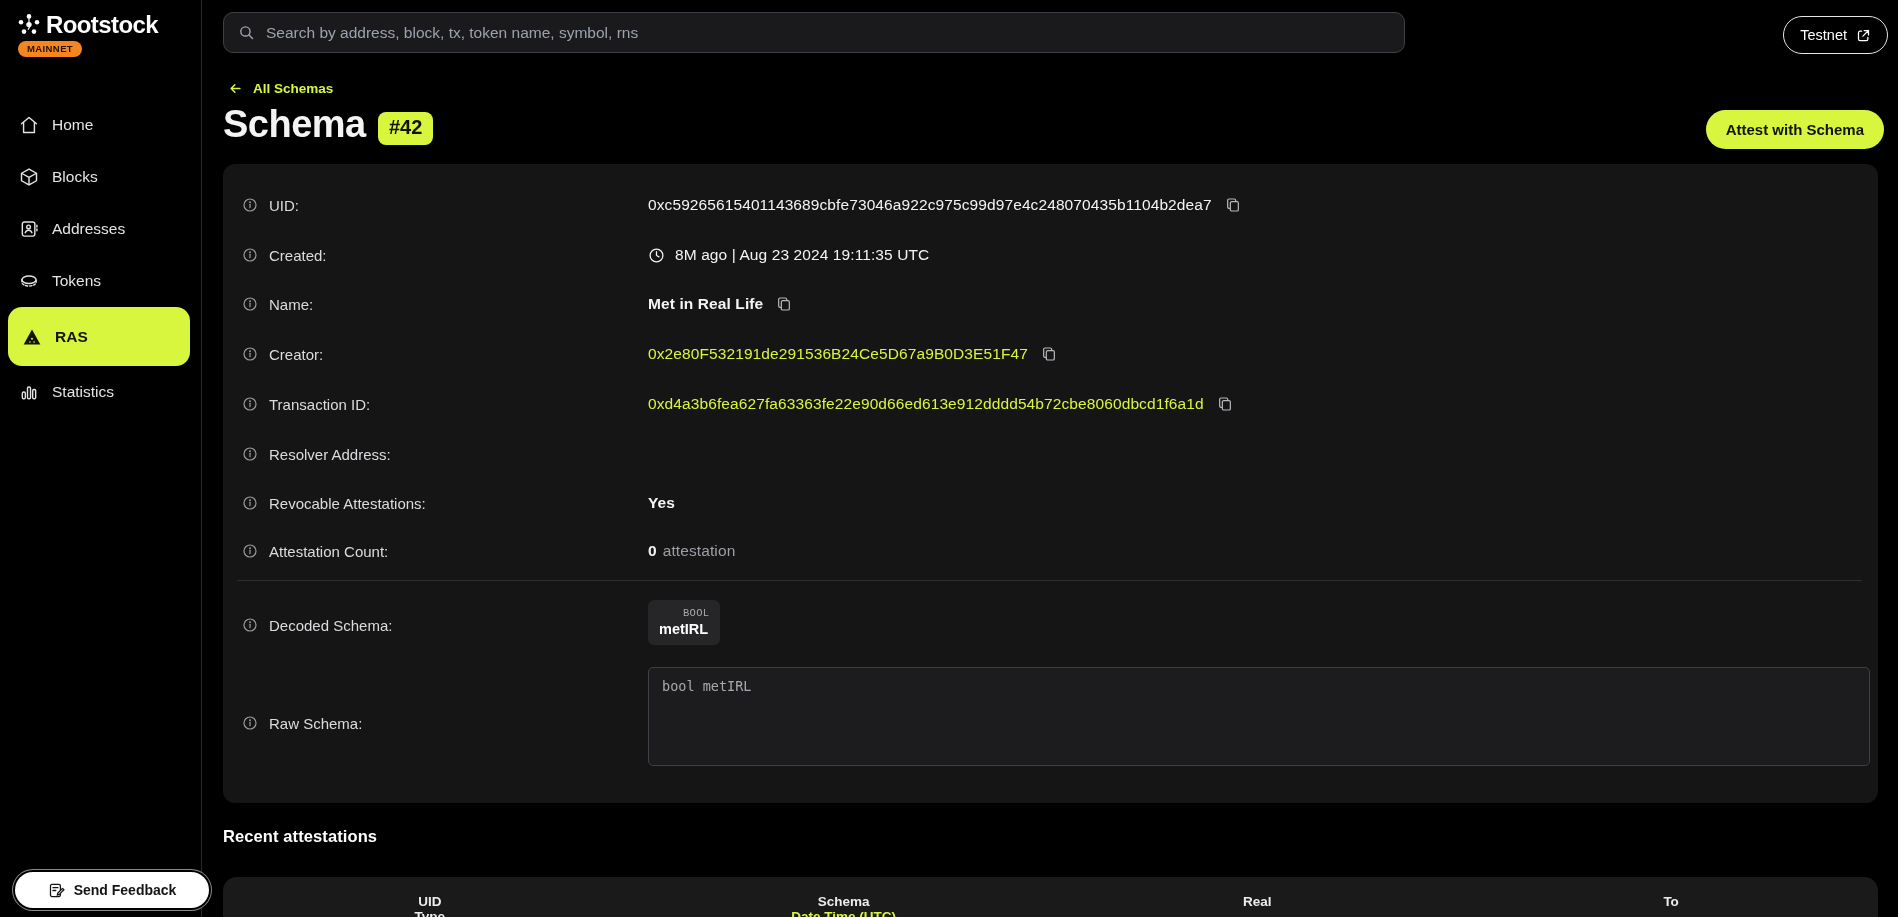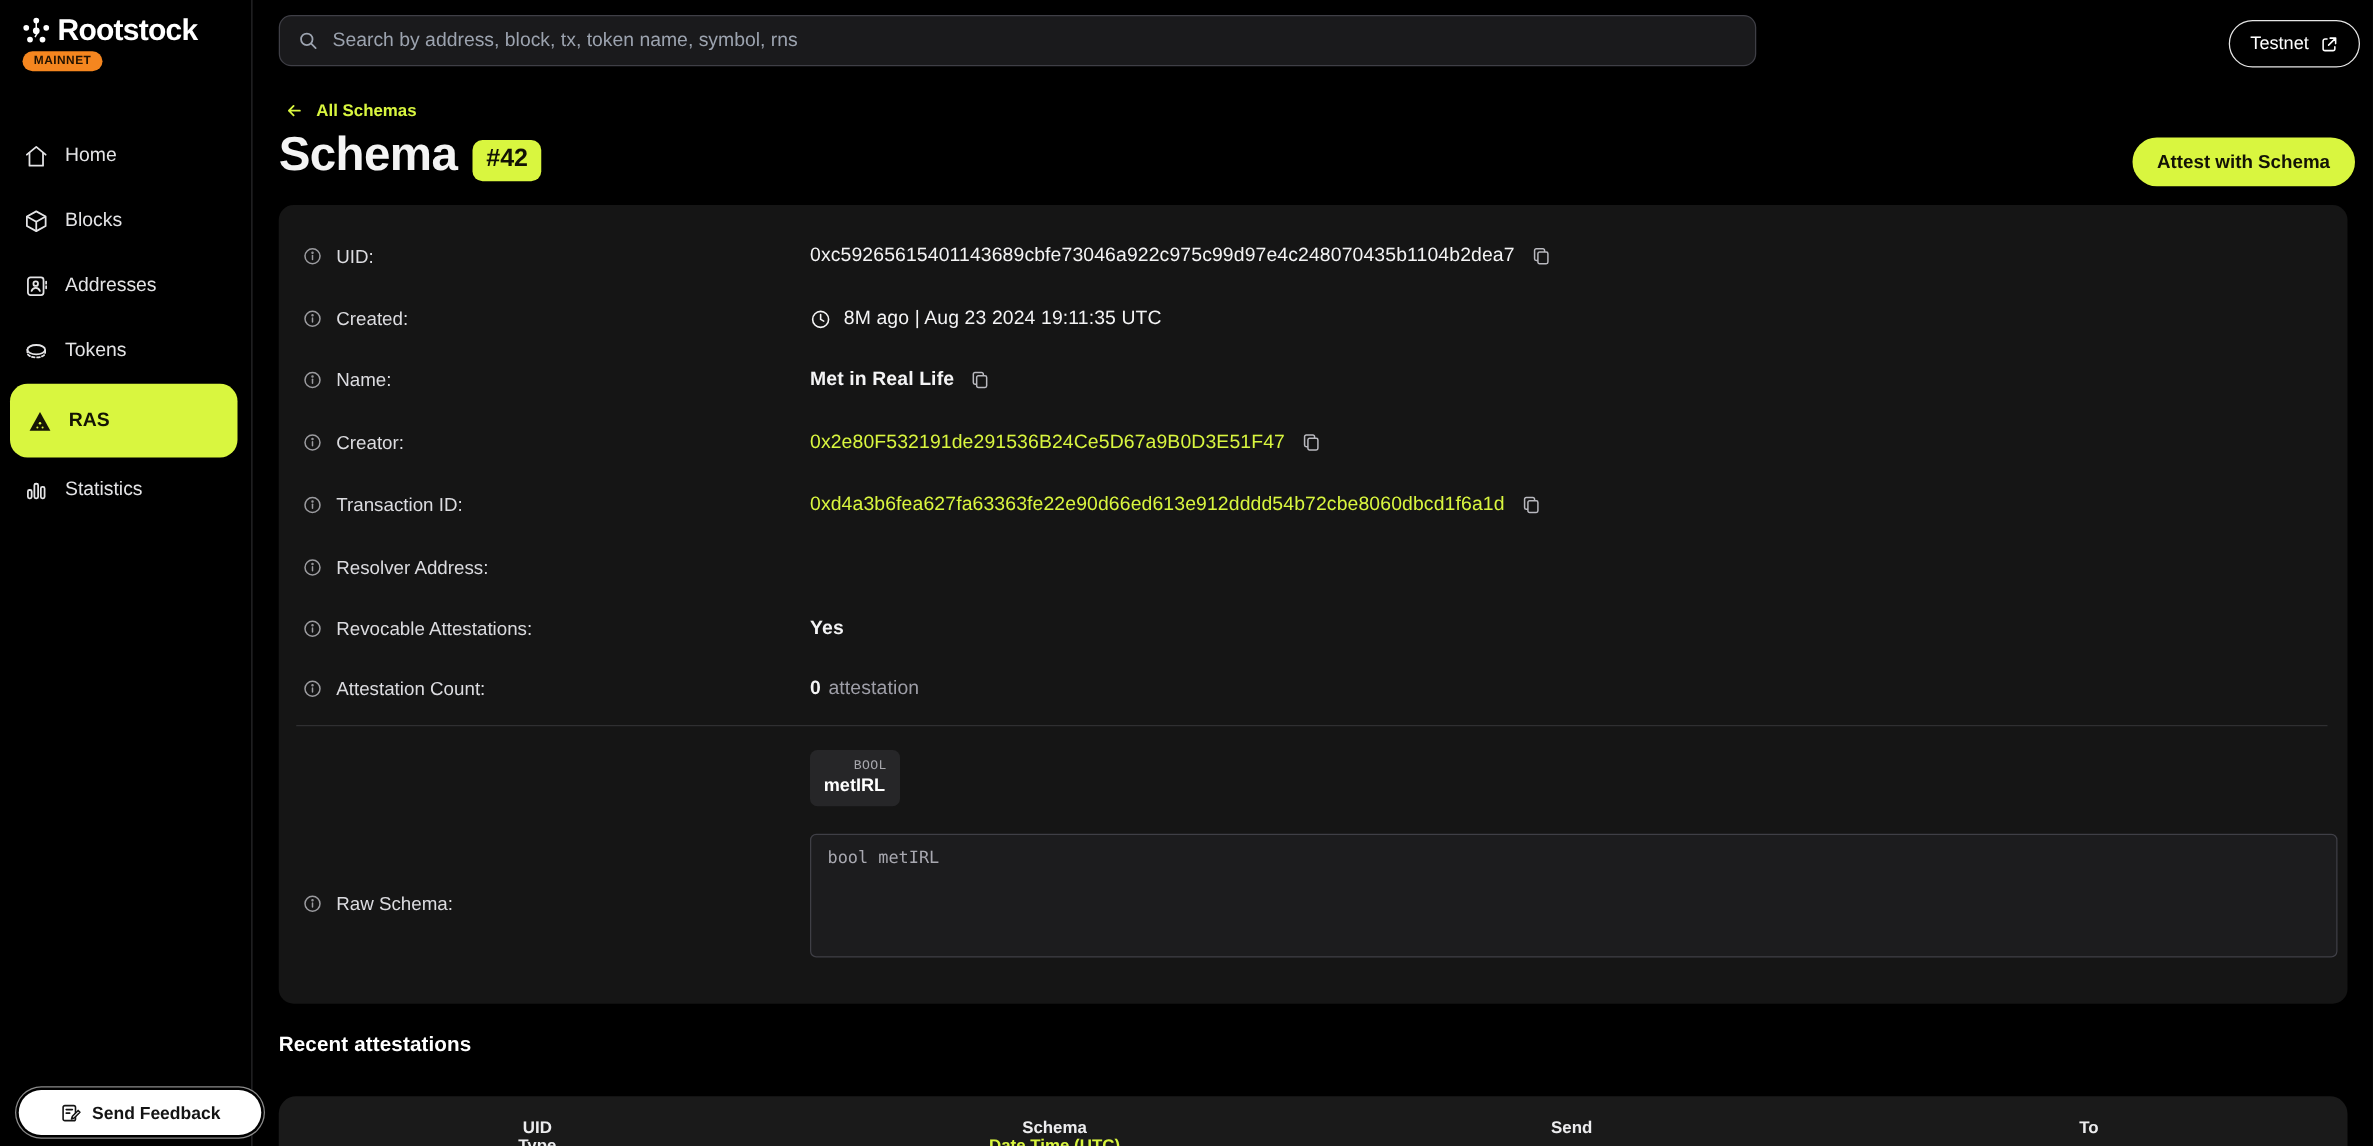--- a/index.html
+++ b/index.html
@@ -331,20 +331,30 @@
       <span>Attestation Count:</span>
     </div>
     <div class="row-value">
       <span class="bold">0</span>
       <a class="muted-link" style="margin-left:-4px">attestation</a>
     </div>
   </div>
 
   <div class="divider"></div>
 
+  <div class="row" style="top:448px">
+    <div class="row-label">
+      <svg viewBox="0 0 24 24" fill="none" stroke="currentColor" stroke-width="1.8" stroke-linecap="round">
+          <circle cx="12" cy="12" r="9"></circle>
+          <path d="M12 11v5"></path>
+          <circle cx="12" cy="7.8" r="0.6" fill="currentColor"></circle>
+        </svg>
+      <span>Decoded Schema:</span>
+    </div>
+  </div>
   <div class="schema-chip">
     <div class="chip-type">BOOL</div>
     <div class="chip-name">metIRL</div>
   </div>
 
   <div class="row" style="top:546px">
     <div class="row-label">
       <svg viewBox="0 0 24 24" fill="none" stroke="currentColor" stroke-width="1.8" stroke-linecap="round">
           <circle cx="12" cy="12" r="9"></circle>
           <path d="M12 11v5"></path>
@@ -356,18 +366,18 @@
   <div class="raw-box">bool metIRL</div>
 
 </section>
 
 <h2 class="recent-heading">Recent attestations</h2>
 
 <div class="table-card">
   <div class="table-header">
     <div class="th">UID</div>
     <div class="th">Schema</div>
-    <div class="th">Send</div>
+    <div class="th">Real</div>
     <div class="th">To</div>
     <div class="th">Type</div>
     <div class="th lime">Date Time (UTC)</div>
   </div>
 </div>
 
 </body></html>

